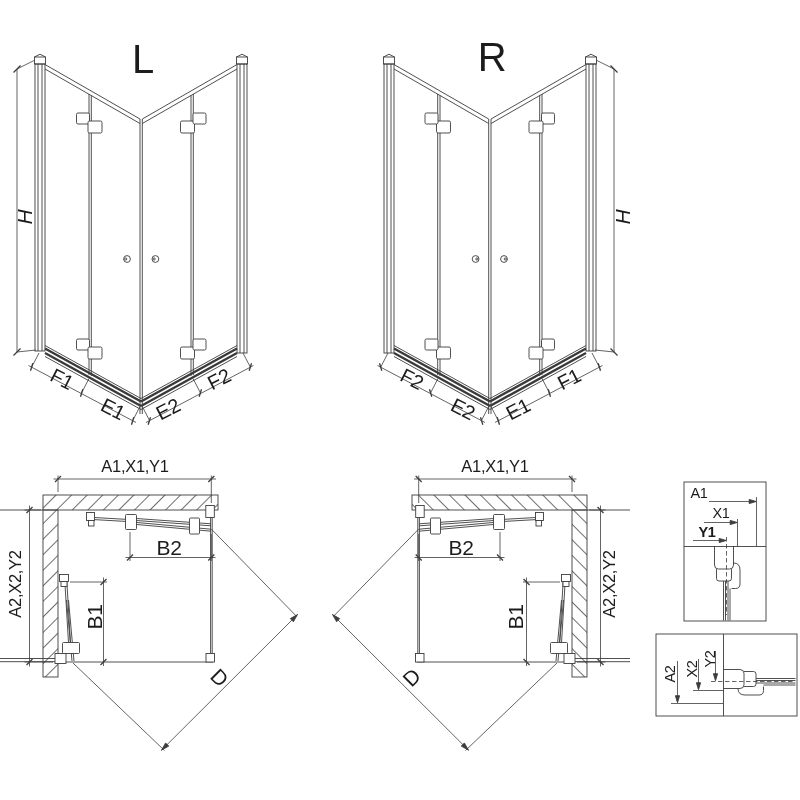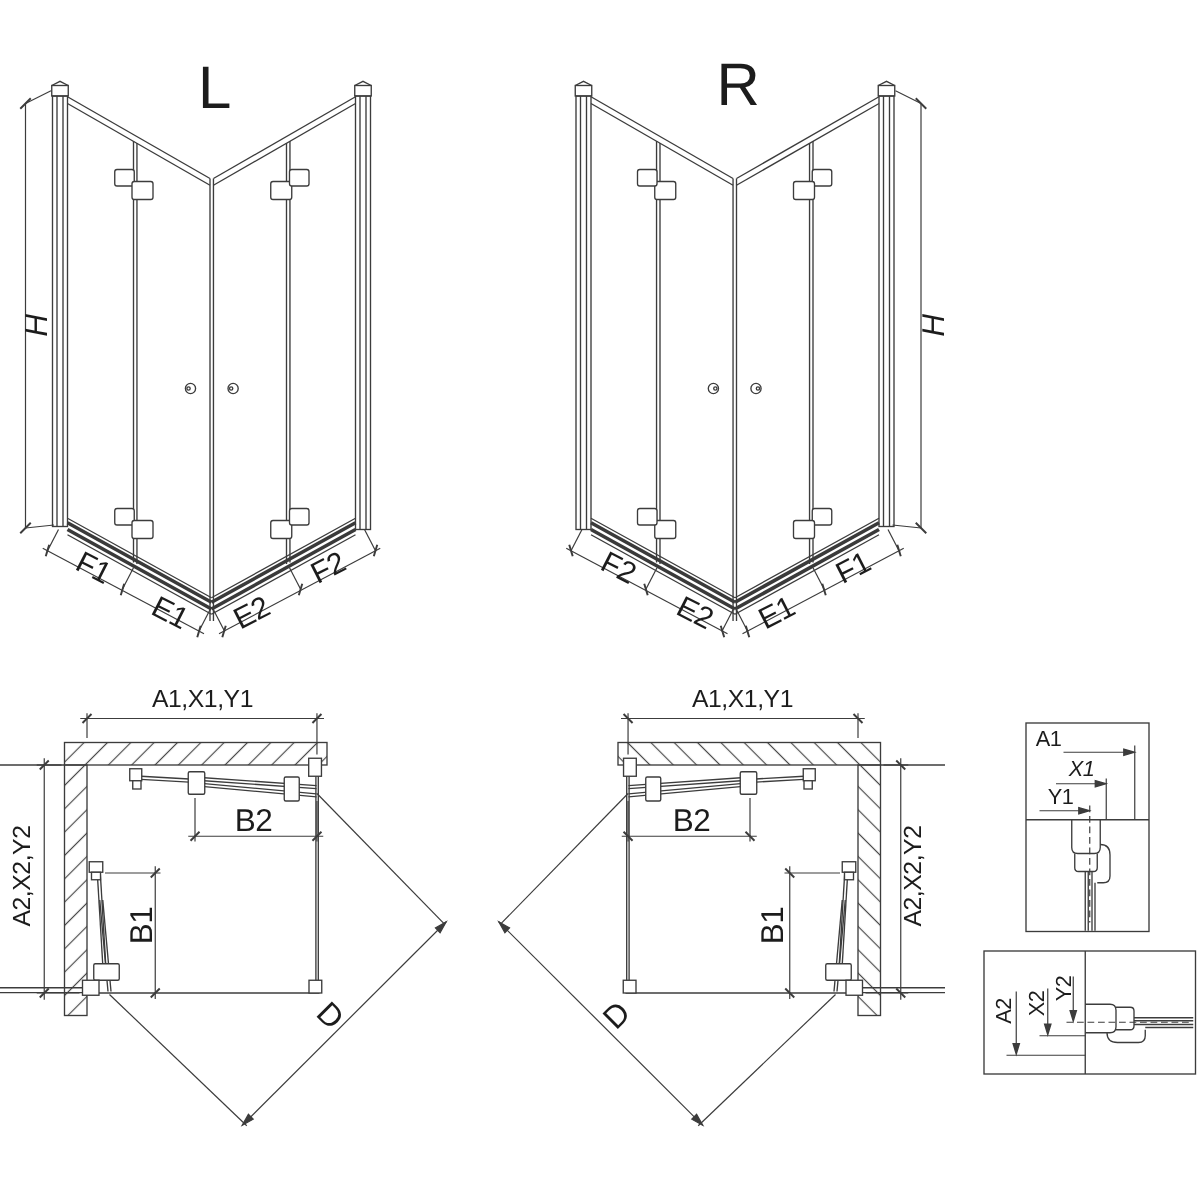--- a/index.html
+++ b/index.html
@@ -278,19 +278,19 @@
   <div class="lbl t21 r90" style="left:74px;top:606px;width:40px;height:22px;">B1</div>
   <div class="lbl t21 r45" style="left:205px;top:665px;width:30px;height:24px;">D</div>
 
   <div class="lbl t16" style="left:440px;top:457px;width:110px;height:18px;">A1,X1,Y1</div>
   <div class="lbl t16 r90" style="left:554px;top:575px;width:110px;height:18px;">A2,X2,Y2</div>
   <div class="lbl t21" style="left:441px;top:536px;width:40px;height:22px;">B2</div>
   <div class="lbl t21 r90" style="left:495px;top:606px;width:40px;height:22px;">B1</div>
   <div class="lbl t21 rm45" style="left:396px;top:665px;width:30px;height:24px;">D</div>
 
   <div class="lbl t14" style="left:684px;top:485px;width:30px;height:16px;">A1</div>
-  <div class="lbl t14" style="left:706px;top:505px;width:30px;height:16px;font-style:italic;">X1</div>
-  <div class="lbl t14" style="left:692px;top:524px;width:30px;height:16px;">Y1</div>
+  <div class="lbl t14" style="left:706px;top:505px;width:30px;height:16px;">X1</div>
+  <div class="lbl t14" style="left:692px;top:524px;width:30px;height:16px;font-weight:bold;">Y1</div>
   <div class="lbl t14 r90" style="left:655px;top:666px;width:30px;height:16px;">A2</div>
   <div class="lbl t14 r90" style="left:677px;top:661px;width:30px;height:16px;">X2</div>
   <div class="lbl t14 r90" style="left:695px;top:651px;width:30px;height:16px;">Y2</div>
 
 </div>
 
 </body></html>

